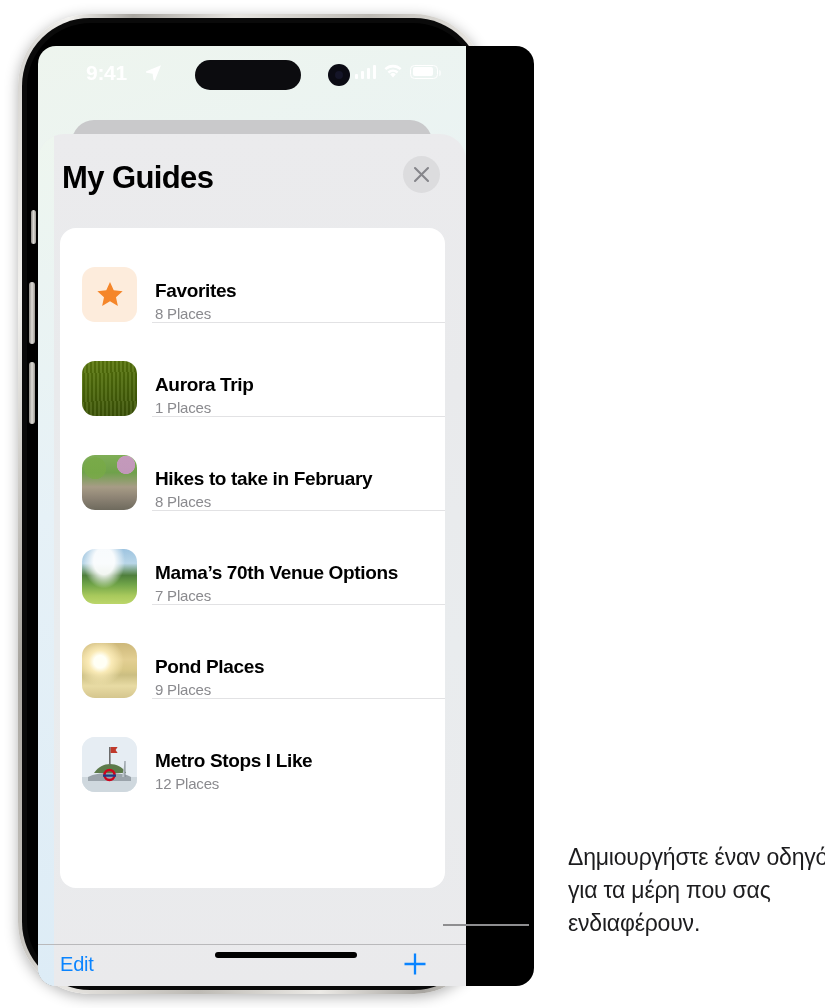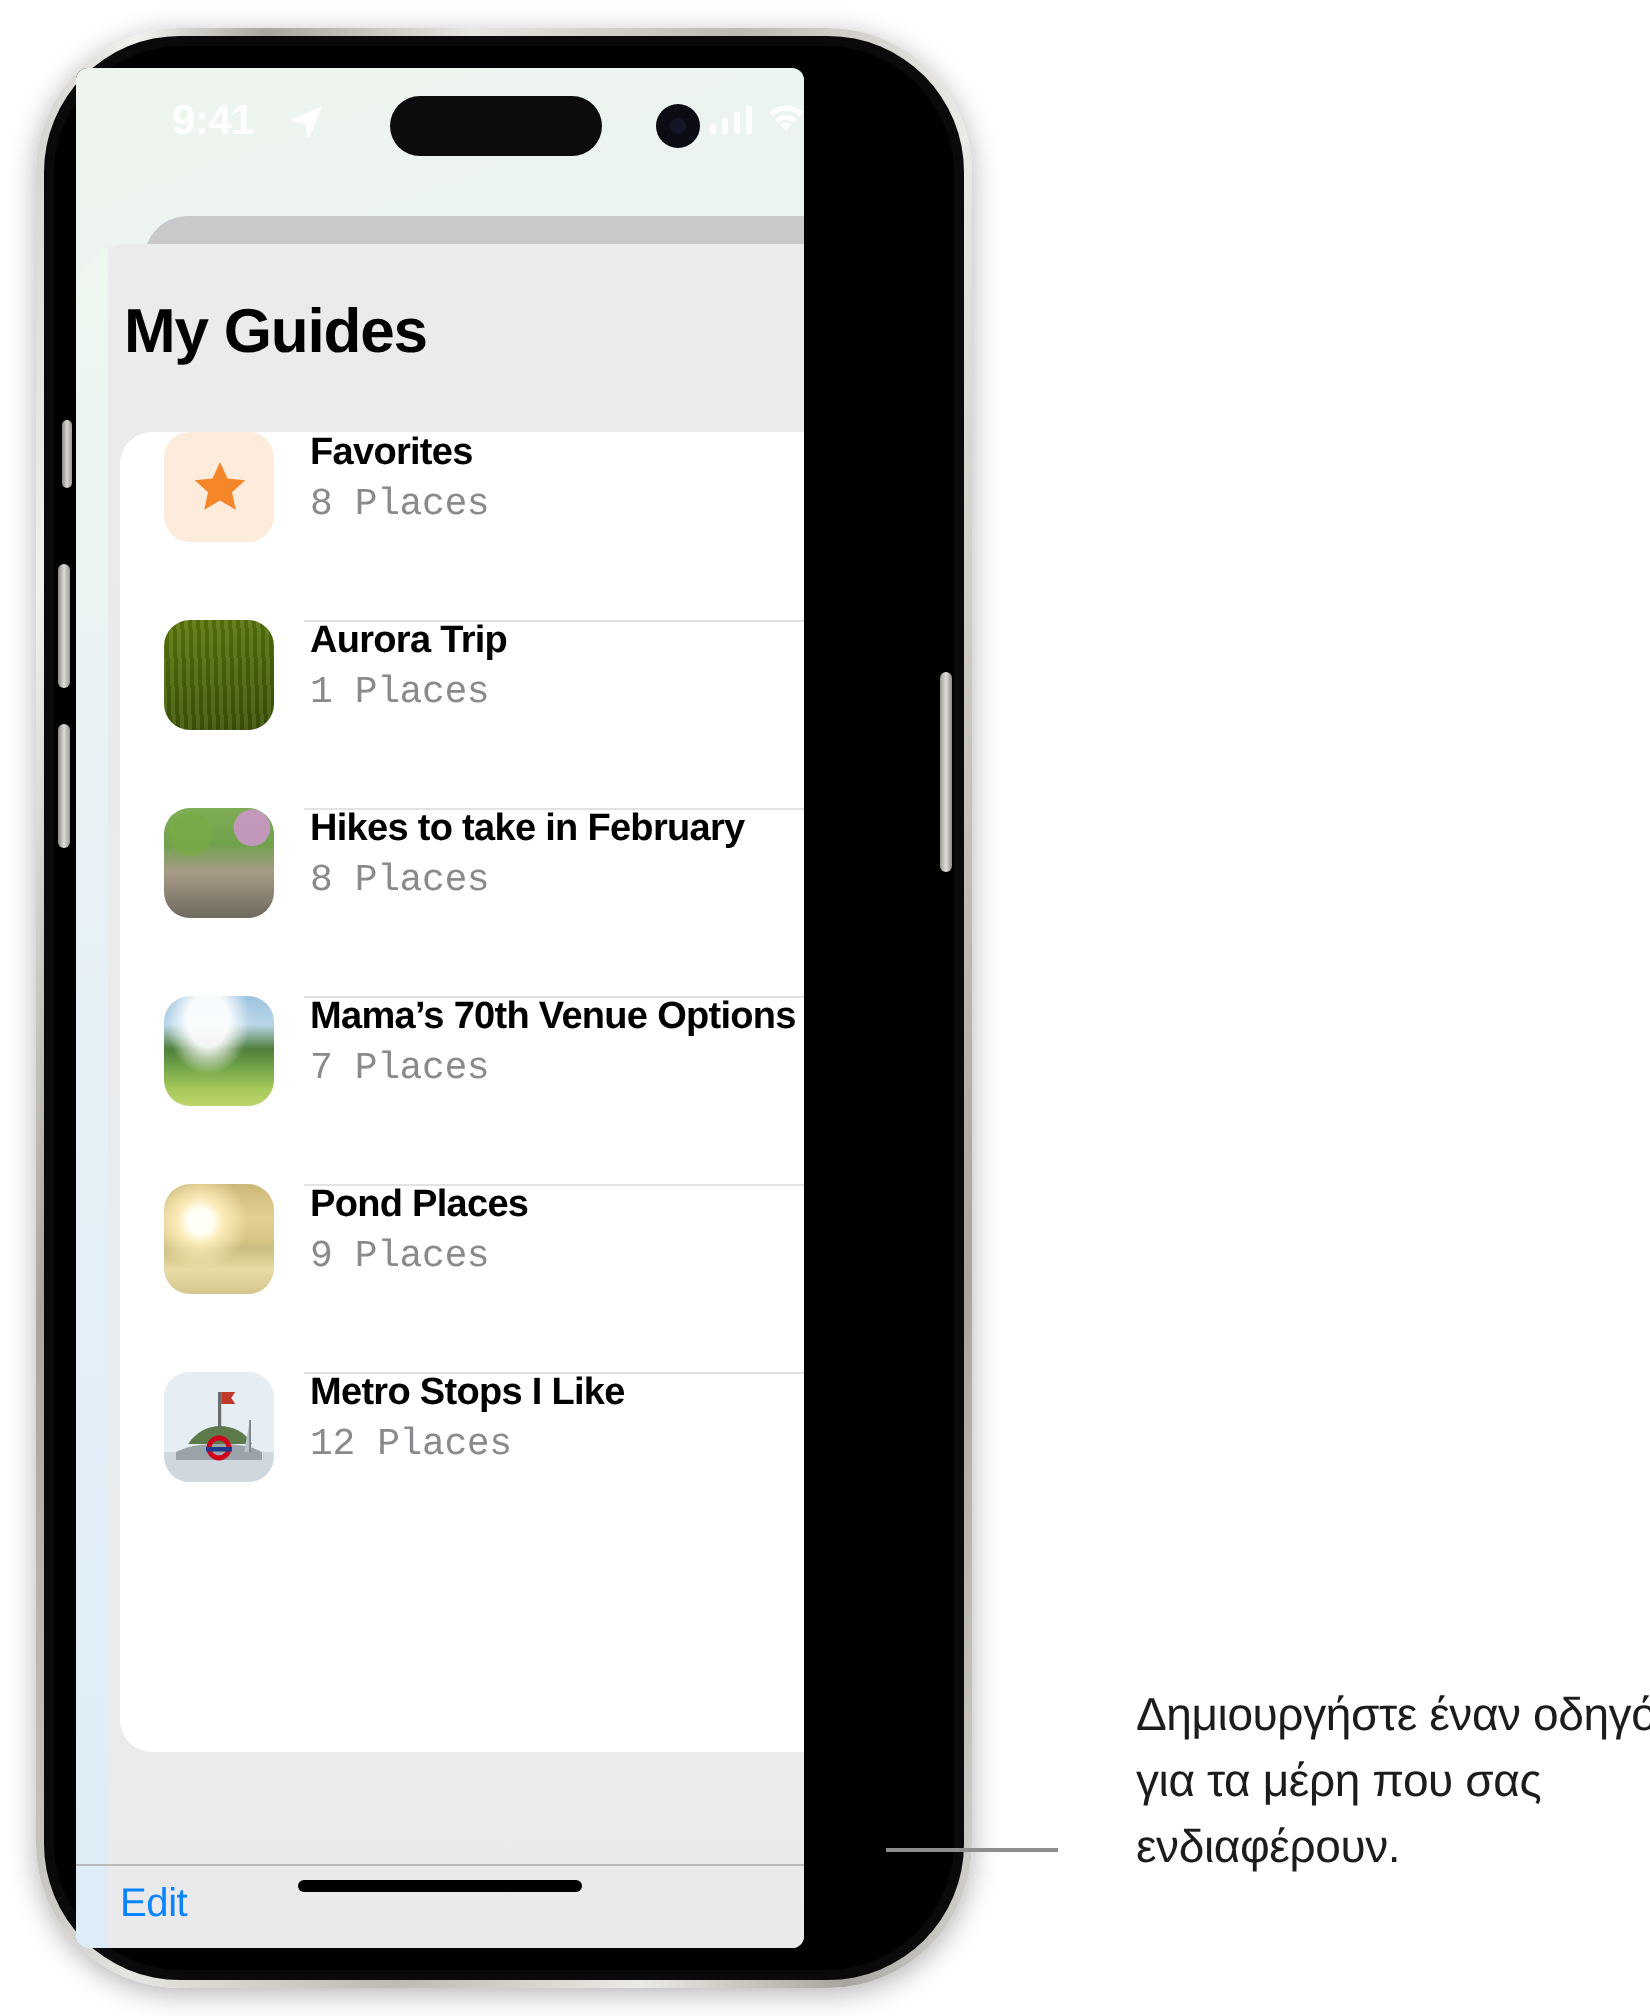--- a/index.html
+++ b/index.html
@@ -39,23 +39,23 @@
   }
   .phone-bezel {
     position: absolute;
     left: 9px; top: 9px;
     width: 450px; height: 962px;
     border-radius: 64px;
     background: #000000;
   }
   .screen {
     position: absolute;
-    left: 20px; top: 20px;
-    width: 364px; height: 940px;
-    border-radius: 6px;
+    left: 20px; top: 32px;
+    width: 496px; height: 940px;
+    border-radius: 18px;
     overflow: hidden;
     background: #000000;
   }
 
   
   .btn-silence {
     position: absolute; left: 13px; top: 196px;
     width: 5px; height: 34px; border-radius: 3px;
     background: linear-gradient(90deg,#8d8a85,#d9d7d2,#9c9993);
   }
@@ -178,21 +178,21 @@
     position: absolute; left: 22px; top: 94px;
     width: 385px; height: 660px;
     background: #ffffff;
     border-radius: 16px;
     overflow: hidden;
   }
   .guide-row {
     position: relative;
     height: 94px;
     display: flex;
-    align-items: flex-start;
+    align-items: flex-end;
     padding-left: 22px;
     cursor: pointer;
   }
   .guide-row + .guide-row::before {
     content: "";
     position: absolute; left: 92px; right: 0; top: 0;
     height: 1px; background: #e2e2e4;
   }
   .thumb {
     width: 55px; height: 55px;
@@ -200,22 +200,22 @@
     flex: none;
     overflow: hidden;
     position: relative;
   }
   .row-text { margin-left: 18px; }
   .row-title {
     font-size: 19px; font-weight: bold; color: #000;
     letter-spacing: -0.35px; line-height: 1.15;
   }
   .row-sub {
-    font-size: 19px; color: #8a8a8e;
-    margin-top: 3px; letter-spacing: -0.2px; font-family: Liberation Mono, monospace;
+    font-size: 15px; color: #8a8a8e;
+    margin-top: 3px; letter-spacing: -0.2px;
   }
 
   
   .th-fav { background:#fdecdc; display:flex; align-items:center; justify-content:center; }
   .th-aurora {
     background:
       repeating-linear-gradient(88deg, rgba(255,255,255,.08) 0 2px, rgba(0,0,0,.10) 2px 4px),
       linear-gradient(170deg,#5d7a0d 0%,#4e6b0a 40%,#3b5208 100%);
   }
   .th-leaf {

